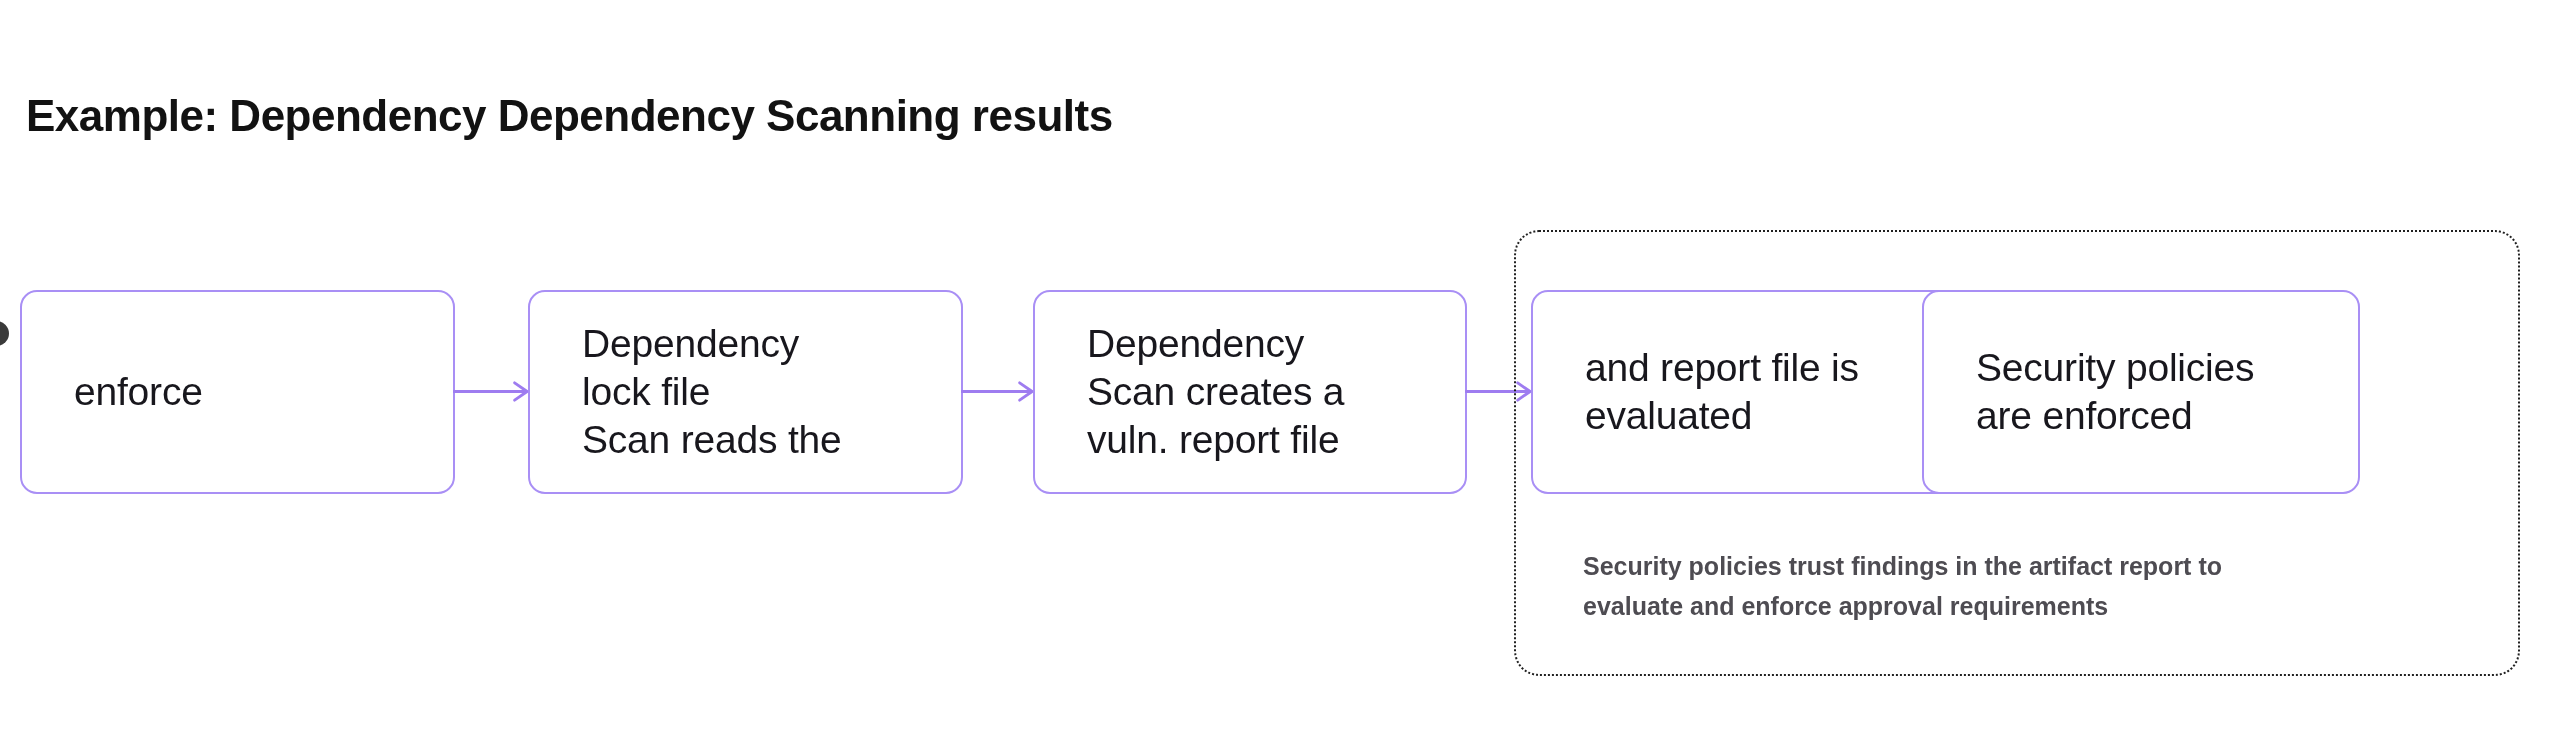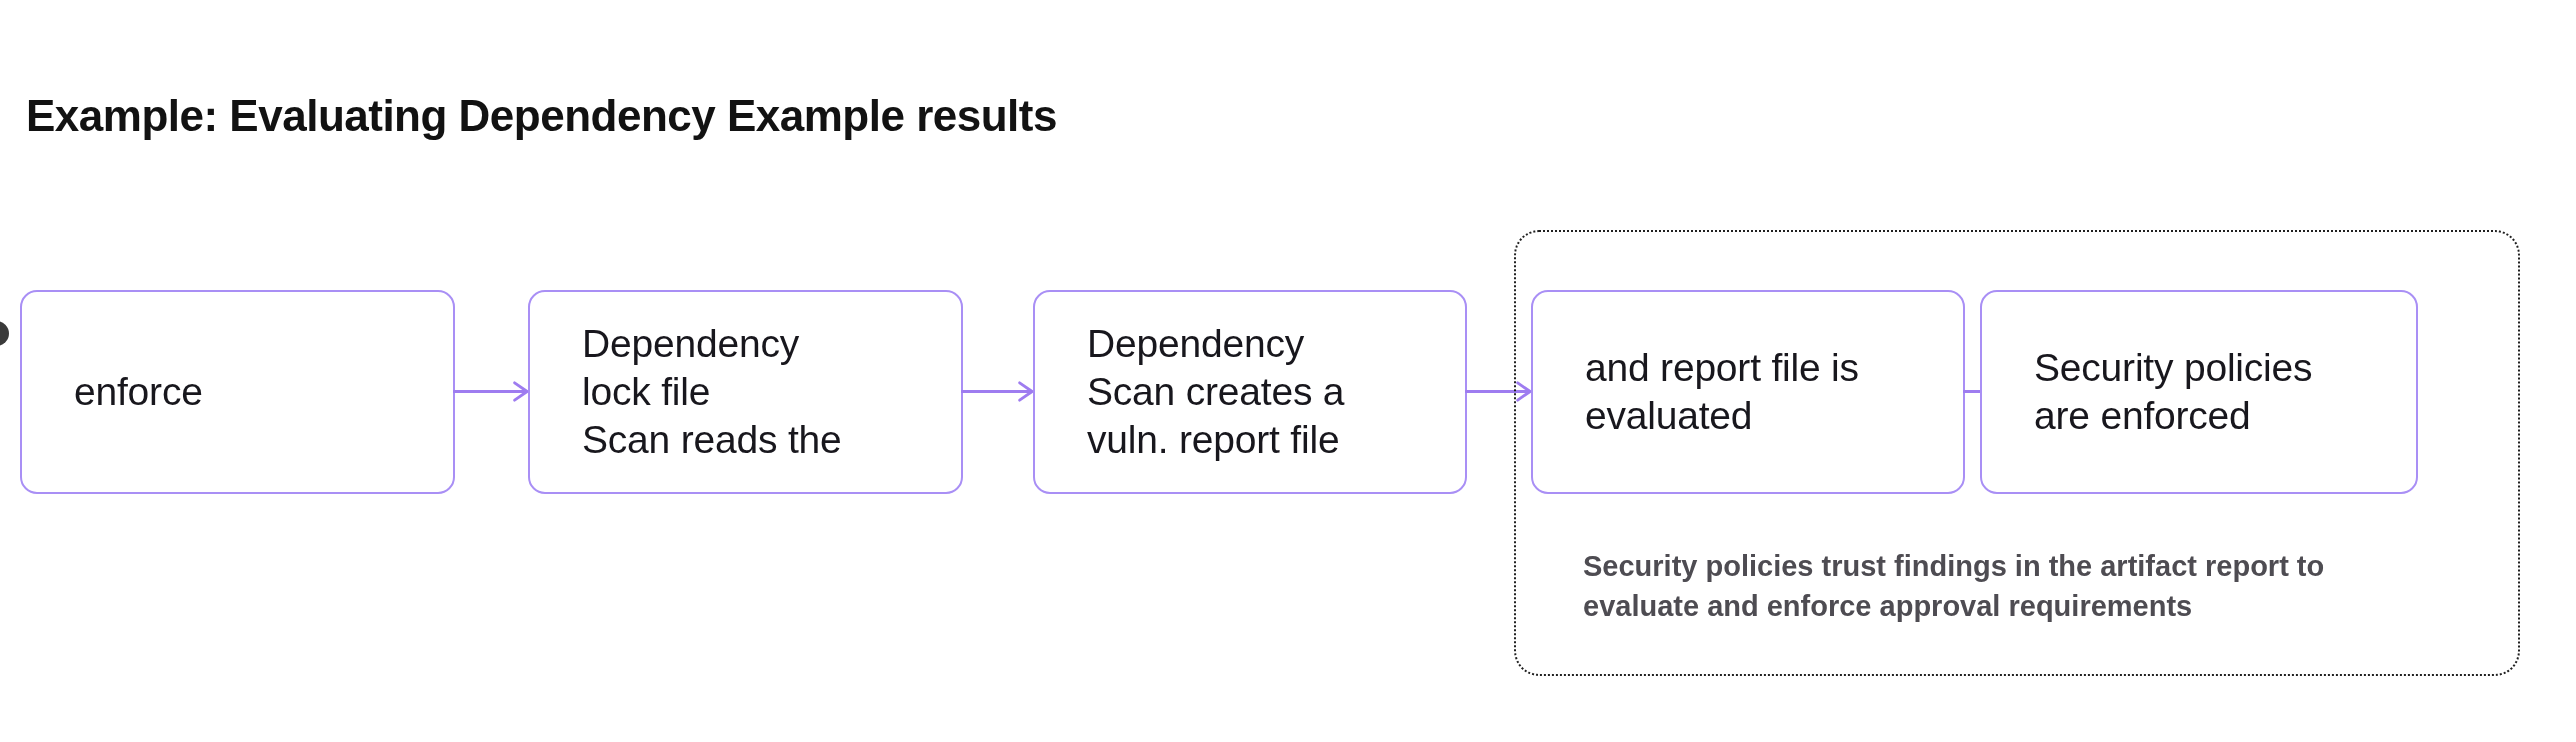--- a/index.html
+++ b/index.html
@@ -44,21 +44,21 @@
     letter-spacing: -0.2px;
   }
   .flow-box .line {
     display: block;
     white-space: nowrap;
   }
   .box-1 { left: 20px;   width: 435px; }
   .box-2 { left: 528px;  width: 435px; }
   .box-3 { left: 1033px; width: 434px; }
   .box-4 { left: 1531px; width: 434px; }
-  .box-5 { left: 1980px; width: 438px; }
+  .box-5 { left: 1922px; width: 438px; }
 
   .arrow {
     position: absolute;
     top: 378px;
     height: 27px;
   }
   .arrow line,
   .arrow polyline {
     stroke: var(--arrow, #9e7cf0);
     stroke-width: 3;
@@ -78,21 +78,21 @@
     width: 1006px;
     height: 446px;
     box-sizing: border-box;
     border: 2.9px dotted var(--dotted-border, #202020);
     border-radius: 25px;
   }
   .group-caption {
     position: absolute;
     left: 1583px;
     top: 546px;
-    font-size: 29px;
+    font-size: 25px;
     font-weight: 700;
     line-height: 40px;
     color: var(--caption-text, #4e4c52);
   }
   .group-caption .line {
     display: block;
     white-space: nowrap;
   }
   .clipped-dot {
     position: absolute;
@@ -102,21 +102,21 @@
     height: 25px;
     border-radius: 50%;
     background: var(--clipped-dot, #3a3a3a);
   }
 </style>
 </head>
 <body>
 
 <div class="stage">
 
-  <div class="diagram-title">Example: Evaluating Dependency Example results</div>
+  <div class="diagram-title">Example: Dependency Dependency Scanning results</div>
 
   <div class="clipped-dot"></div>
 
   <div class="flow-box box-1">
     <span class="line">enforce</span>
   </div>
 
   <svg class="arrow arrow-1" width="77" height="27" viewBox="0 0 80 28">
     <line x1="1" y1="14" x2="74" y2="14"></line>
     <polyline points="64,5 77,14 64,23"></polyline>

